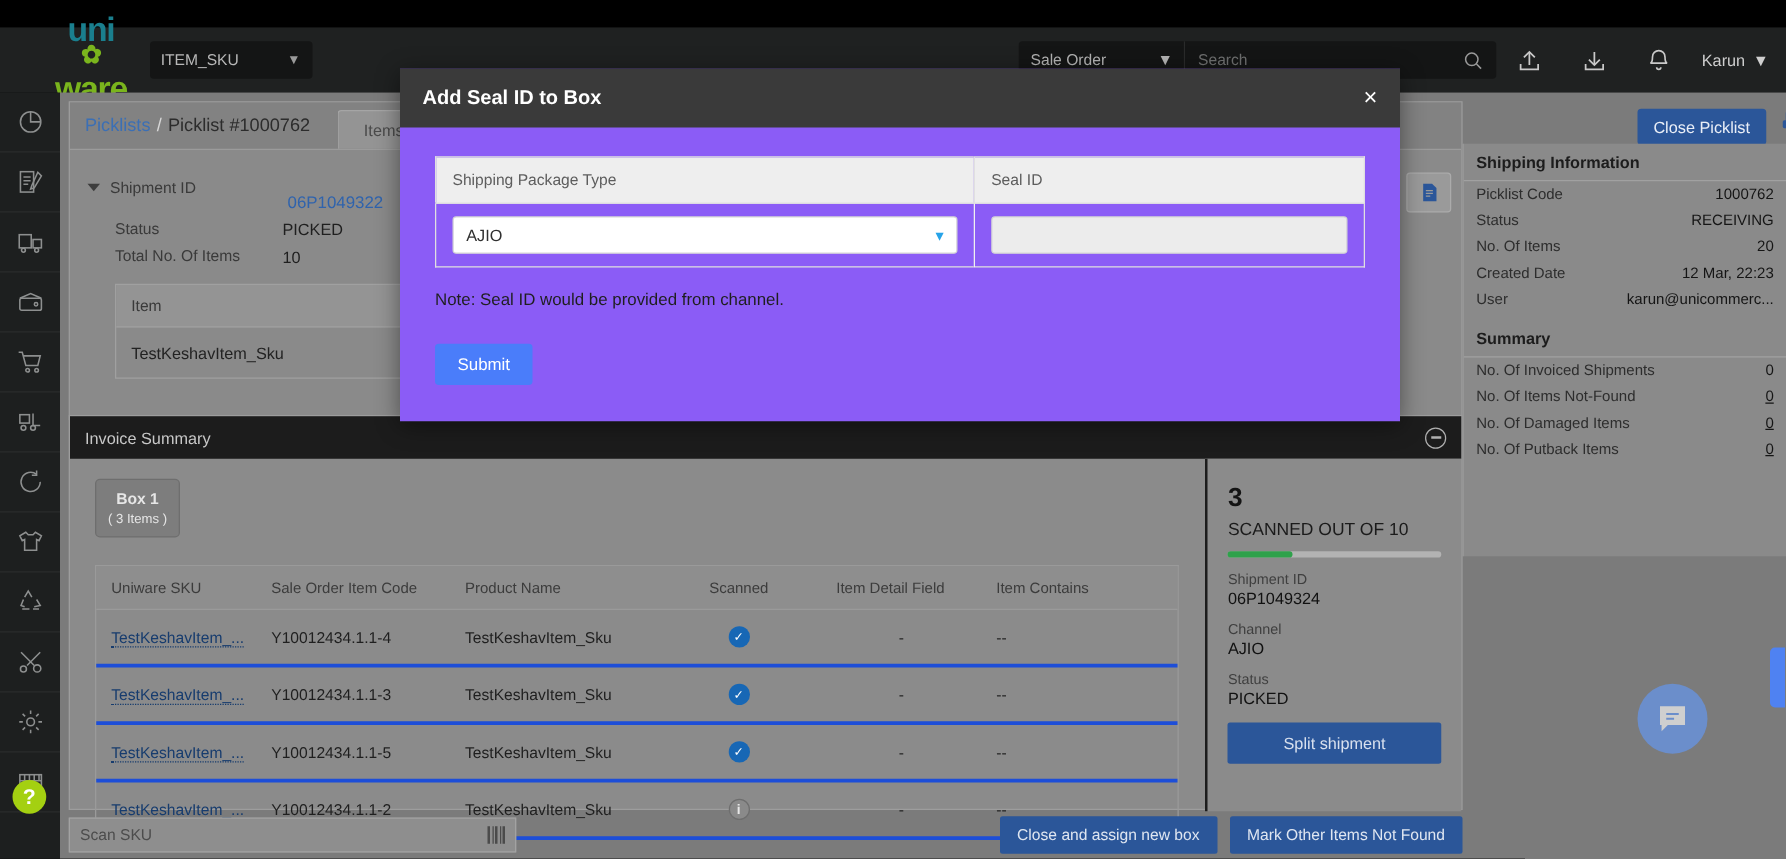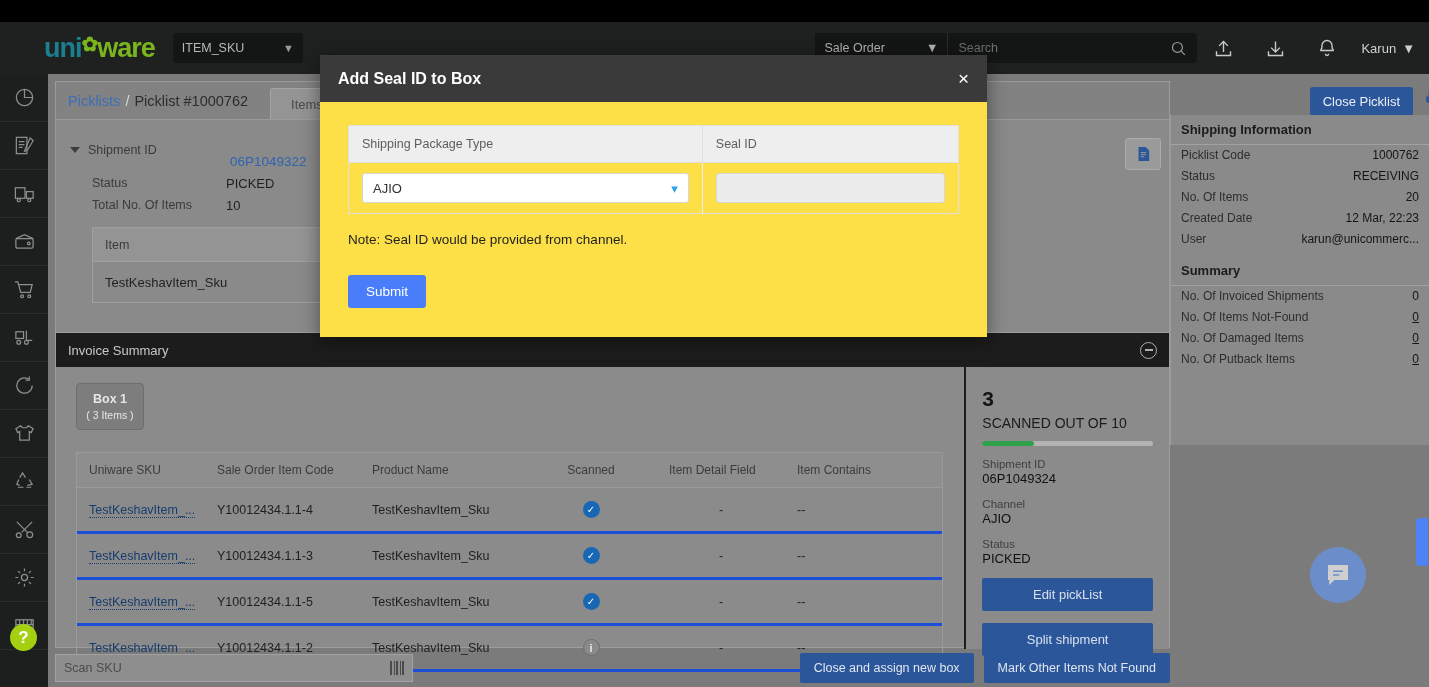--- a/index.html
+++ b/index.html
@@ -17,21 +17,21 @@
     background: #000;
   }
 
   
   .app-header {
     position: absolute; left: 0; top: 22px; width: 1429px; height: 52px;
     background: #1f2121;
     display: flex; align-items: center;
   }
   .logo { margin-left: 44px; font-size: 27px; font-weight: bold; letter-spacing: -1px;
-          line-height: 1; display: flex; align-items: center; }
+          line-height: 1; display: flex; align-items: center; flex-direction: column; }
   .logo .uni { color: #1a7f8e; }
   .logo .leaf { color: #7ab51d; font-size: 20px; position: relative; top: -4px; }
   .logo .ware { color: #7ab51d; }
 
   .hdr-select {
     margin-left: 18px; width: 130px; height: 30px;
     background: #141515; border: none; border-radius: 3px;
     color: #b8b8b8; font-size: 12.5px;
     display: flex; align-items: center; justify-content: space-between;
     padding: 0 9px; cursor: pointer;
@@ -235,22 +235,22 @@
     border-radius: 50%; background: #6b8ecb;
     display: flex; align-items: center; justify-content: center; cursor: pointer;
   }
   .side-tab {
     position: absolute; left: 1368px; top: 444px; width: 12px; height: 48px;
     background: #4f82f2; border-radius: 4px 0 0 4px; cursor: pointer;
   }
 
   
   .modal {
-    position: absolute; left: 320px; top: 55px; width: 667px; height: 282px;
-    background: #fde047; box-shadow: 0 3px 18px rgba(0,0,0,.45);
+    position: absolute; left: 320px; top: 55px; width: 800px; height: 282px;
+    background: #8b5cf6; box-shadow: 0 3px 18px rgba(0,0,0,.45);
   }
   .modal-head {
     height: 47px; background: #3a3a3a; display: flex; align-items: center;
     padding: 0 18px; color: #fff;
   }
   .modal-title { font-size: 16px; font-weight: bold; }
   .modal-close { margin-left: auto; font-size: 19px; cursor: pointer; line-height: 1; }
   .modal-body { padding: 23px 28px 0 28px; }
   .mtable { width: 100%; border: 1px solid #e0e0e0; border-collapse: collapse; }
   .mtable th {
@@ -595,21 +595,20 @@
             <div class="scan-label">SCANNED OUT OF 10</div>
             <div class="pbar">
                 <i id="pbar-fill" style="width: 30%;"></i>
               </div>
             <div class="rp-lbl">Shipment ID</div>
             <div class="rp-val">06P1049324</div>
             <div class="rp-lbl">Channel</div>
             <div class="rp-val">AJIO</div>
             <div class="rp-lbl">Status</div>
             <div class="rp-val">PICKED</div>
-            <button class="rp-btn">Edit pickList</button>
             <button class="rp-btn">Split shipment</button>
           </div>
         </div>
       </div>
 
       <div class="bottom">
         <div class="scan-input">
           <input placeholder="Scan SKU" style="">
           <span class="barcode">
             <i></i>

